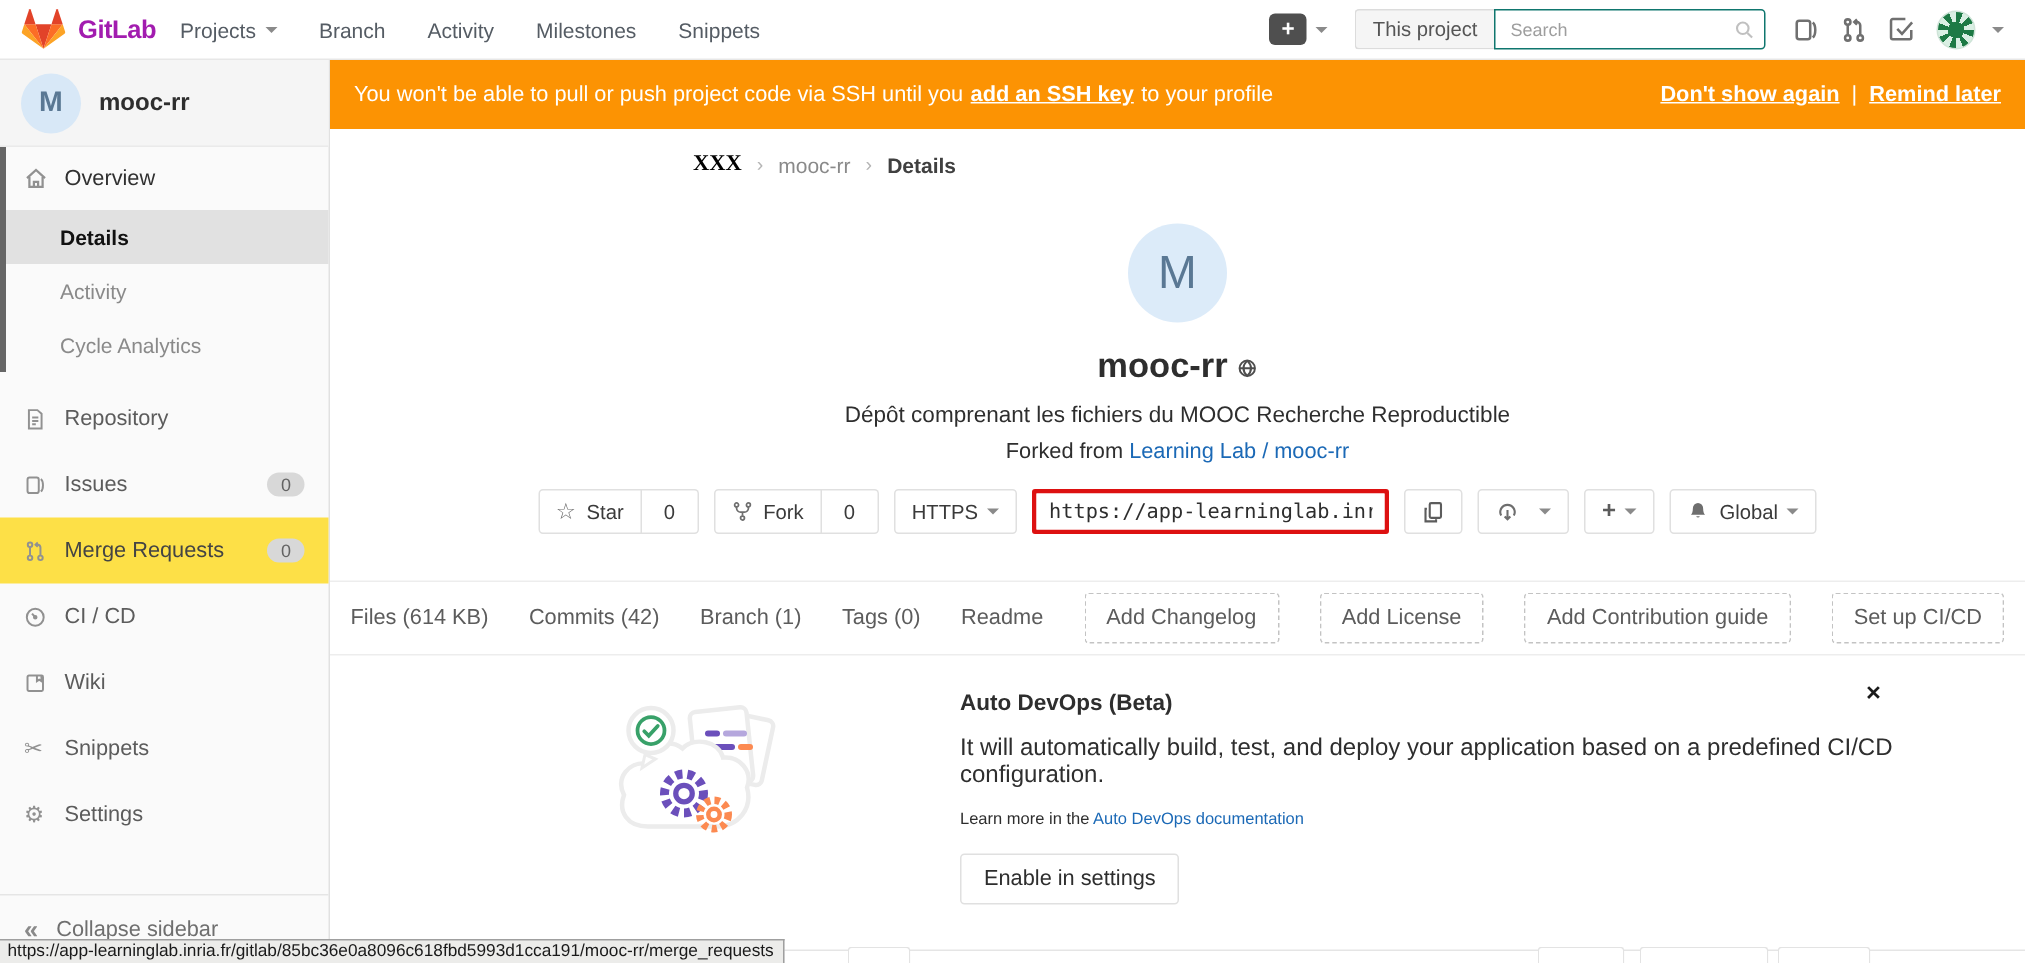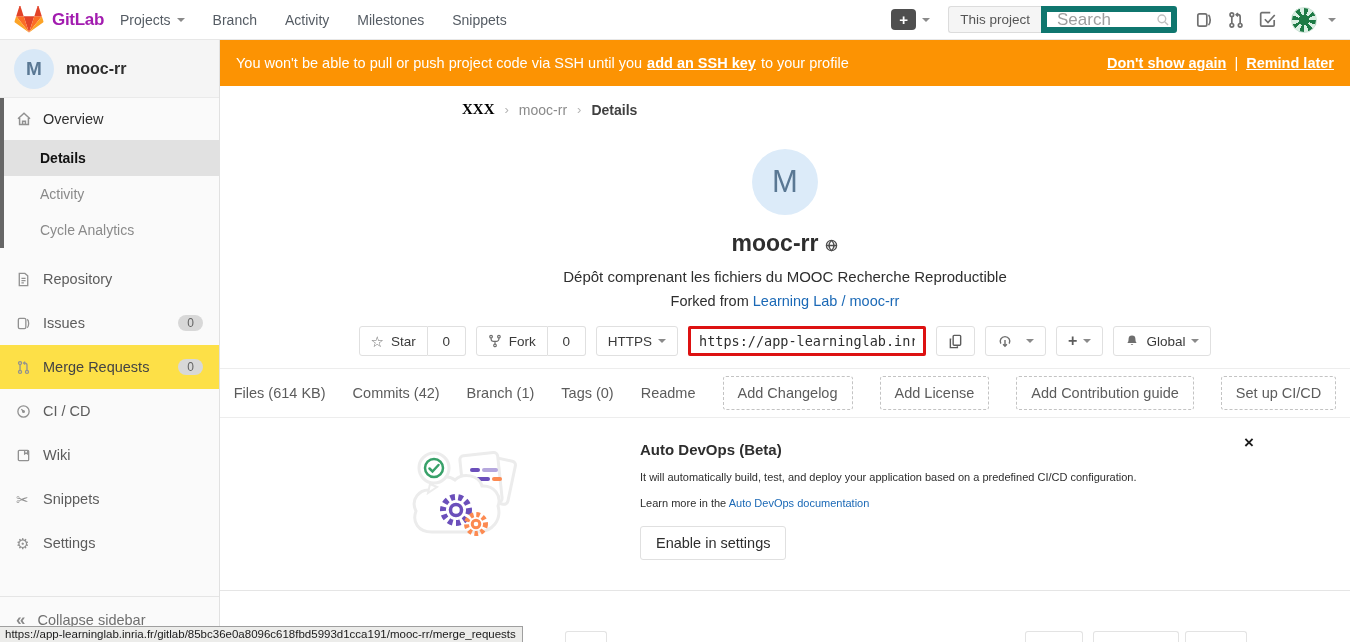--- a/index.html
+++ b/index.html
@@ -19,22 +19,22 @@
   .topnav nav { display:flex; align-items:center; gap:28px; }
   .topnav nav a { color:#555c64; font-size:14px; display:flex; align-items:center; cursor:pointer; }
   .topnav-right { margin-left:auto; display:flex; align-items:center; gap:14px; }
   .plus-wrap { display:flex; align-items:center; cursor:pointer; }
   .plus-btn { width:25px; height:21px; background:#4f4f4f; color:#fff; border-radius:4px;
               display:flex; align-items:center; justify-content:center; font-size:15px; font-weight:bold; line-height:1; }
   .search-wrap { display:flex; align-items:stretch; height:27px; margin:0 4px; }
   .scope { display:flex; align-items:center; padding:0 11px; border:1px solid #dcdcdc; border-right:none;
            border-radius:3px 0 0 3px; background:#f5f5f5; color:#555; font-size:13.5px; cursor:pointer; }
   .search-box { position:relative; display:flex; align-items:center; }
-  .search-box input { width:136px; height:27px; border:6px solid #0f766e; border-radius:0 3px 3px 0;
-                      padding:0 26px 0 10px; font-size:17px; color:#444; outline:none;
+  .search-box input { width:181px; height:27px; border:1px solid #0f766e; border-radius:0 3px 3px 0;
+                      padding:0 26px 0 10px; font-size:12px; color:#444; outline:none;
                       font-family:"Liberation Sans", sans-serif; }
   .search-box input::placeholder { color:#9e9e9e; }
   .search-box .mag { position:absolute; right:7px; color:#c0c0c0; }
   .tn-icon { color:#707070; cursor:pointer; }
   .avatar-id { width:26px; height:26px; border-radius:50%;
      background: radial-gradient(circle at center, #1d7a45 0 31%, rgba(0,0,0,0) 32%),
                  repeating-conic-gradient(#1d7a45 0 22.5deg, #d9efe3 22.5deg 45deg);
      border:1px solid #cfe4d8; }
   .avatar-wrap { display:flex; align-items:center; gap:5px; cursor:pointer; }
 
@@ -93,31 +93,31 @@
   .btn .bicon { margin-right:7px; color:#6e6e6e; display:flex; }
   .btn-group { display:flex; }
   .btn-group .btn:first-child { border-radius:3px 0 0 3px; }
   .btn-group .btn:last-child { border-radius:0 3px 3px 0; border-left:none; min-width:38px; justify-content:center; }
   .url-wrap { display:flex; align-items:stretch; border:3px solid #dd1111; border-radius:2px; }
   .url-wrap input { width:232px; border:none; outline:none; padding:0 8px;
                     font-family:"DejaVu Sans Mono", monospace; font-size:13.5px; color:#2e2e2e; }
   .icon-btn { justify-content:center; min-width:38px; }
   .glyph-plus { font-size:16px; font-weight:bold; color:#5c5c5c; line-height:1; }
 
-  .statsbar { margin-top:12px; border-top:1px solid #ededed; border-bottom:1px solid #ededed; height:50px;
+  .statsbar { margin-top:31px; border-top:1px solid #ededed; border-bottom:1px solid #ededed; height:50px;
               display:flex; align-items:center; justify-content:center; gap:27px; }
   .statsbar a { color:#5c5c5c; font-size:14.5px; cursor:pointer; }
   .dashed-btn { border:1px dashed #c3c3c3; border-radius:3px; padding:8px 14px; color:#5c5c5c;
                 font-size:14.5px; cursor:pointer; }
 
   .autodevops { position:relative; border-bottom:1px solid #e5e5e5; padding:14px 0 30px 190px;
                 display:flex; align-items:flex-start; }
   .ad-text { margin-left:108px; width:660px; }
   .ad-title { font-size:15px; font-weight:bold; color:#2e2e2e; margin-top:9px; }
-  .ad-desc { margin-top:13px; font-size:11px; color:#2e2e2e; }
+  .ad-desc { margin-top:13px; font-size:16px; color:#2e2e2e; }
   .ad-learn { margin-top:14px; font-size:11px; color:#2e2e2e; }
   .ad-learn a { color:#1b69b6; cursor:pointer; }
   .ad-btn { margin-top:17px; display:inline-block; border:1px solid #e0e0e0; border-radius:3px;
             padding:8px 15px; font-size:14.5px; color:#2e2e2e; background:#fff; cursor:pointer; }
   .ad-close { position:absolute; right:96px; top:16px; font-size:17px; font-weight:bold; color:#1b1b1b;
               cursor:pointer; line-height:1; }
 
   .stub-btn { position:absolute; bottom:0; height:11px; background:#fff; border:1px solid #e3e3e3;
               border-bottom:none; border-radius:3px 3px 0 0; }
 

